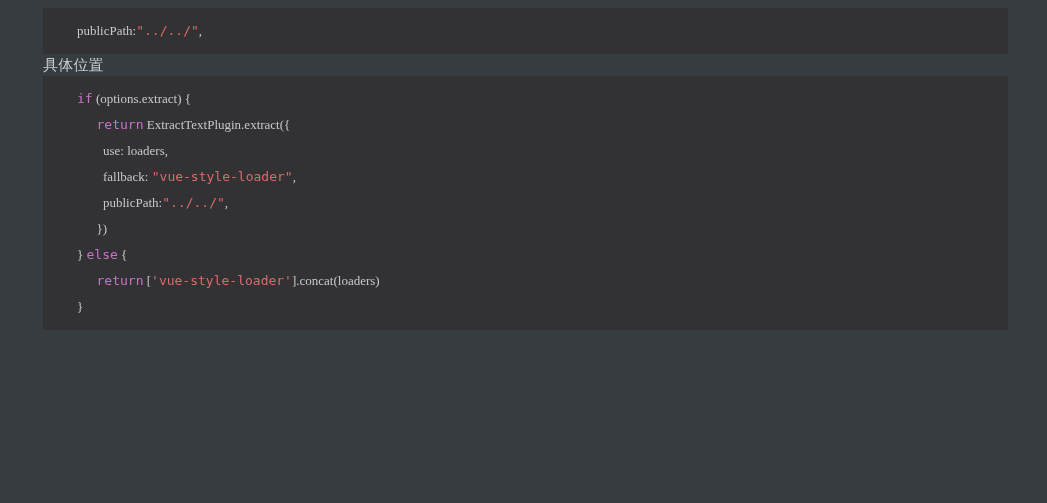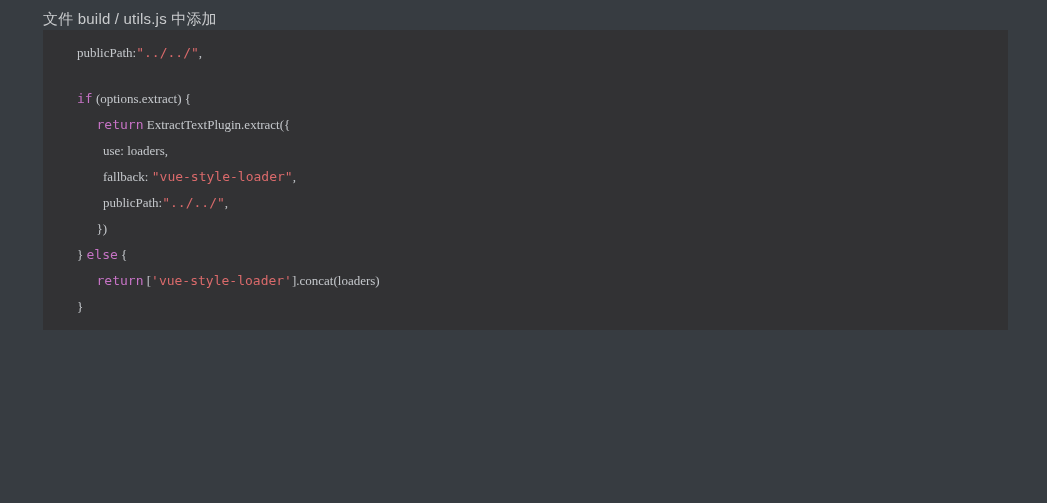--- a/index.html
+++ b/index.html
@@ -49,20 +49,20 @@
   .mt-block-2 { margin-top: 25px; }
   .tok-plain { color: var(--code-plain); font-family: Liberation Serif, serif; }
   .tok-keyword { color: var(--code-keyword); }
   .tok-string { color: var(--code-string); }
 </style>
 </head>
 <body>
 
 <main class="article">
 
-  <h2 class="section-heading">文件 build / utils.js 中添加</h2>
 
   <pre class="code-block mt-block-1"><div class="code-line"><span class="tok-plain">publicPath:</span><span class="tok-string">"../../"</span><span class="tok-plain">,</span></div></pre>
 
+  <h2 class="section-heading mt-heading-2">具体位置</h2>
 
   <pre class="code-block mt-block-2"><div class="code-line"><span class="tok-keyword">if</span><span class="tok-plain"> (options.extract) {</span></div><div class="code-line"><span class="tok-plain">      </span><span class="tok-keyword">return</span><span class="tok-plain"> ExtractTextPlugin.extract({</span></div><div class="code-line"><span class="tok-plain">        use: loaders,</span></div><div class="code-line"><span class="tok-plain">        fallback: </span><span class="tok-string">"vue-style-loader"</span><span class="tok-plain">,</span></div><div class="code-line"><span class="tok-plain">        publicPath:</span><span class="tok-string">"../../"</span><span class="tok-plain">,</span></div><div class="code-line"><span class="tok-plain">      })</span></div><div class="code-line"><span class="tok-plain">} </span><span class="tok-keyword">else</span><span class="tok-plain"> {</span></div><div class="code-line"><span class="tok-plain">      </span><span class="tok-keyword">return</span><span class="tok-plain"> [</span><span class="tok-string">'vue-style-loader'</span><span class="tok-plain">].concat(loaders)</span></div><div class="code-line"><span class="tok-plain">}</span></div></pre>
 
 </main>
 
 </body></html>

